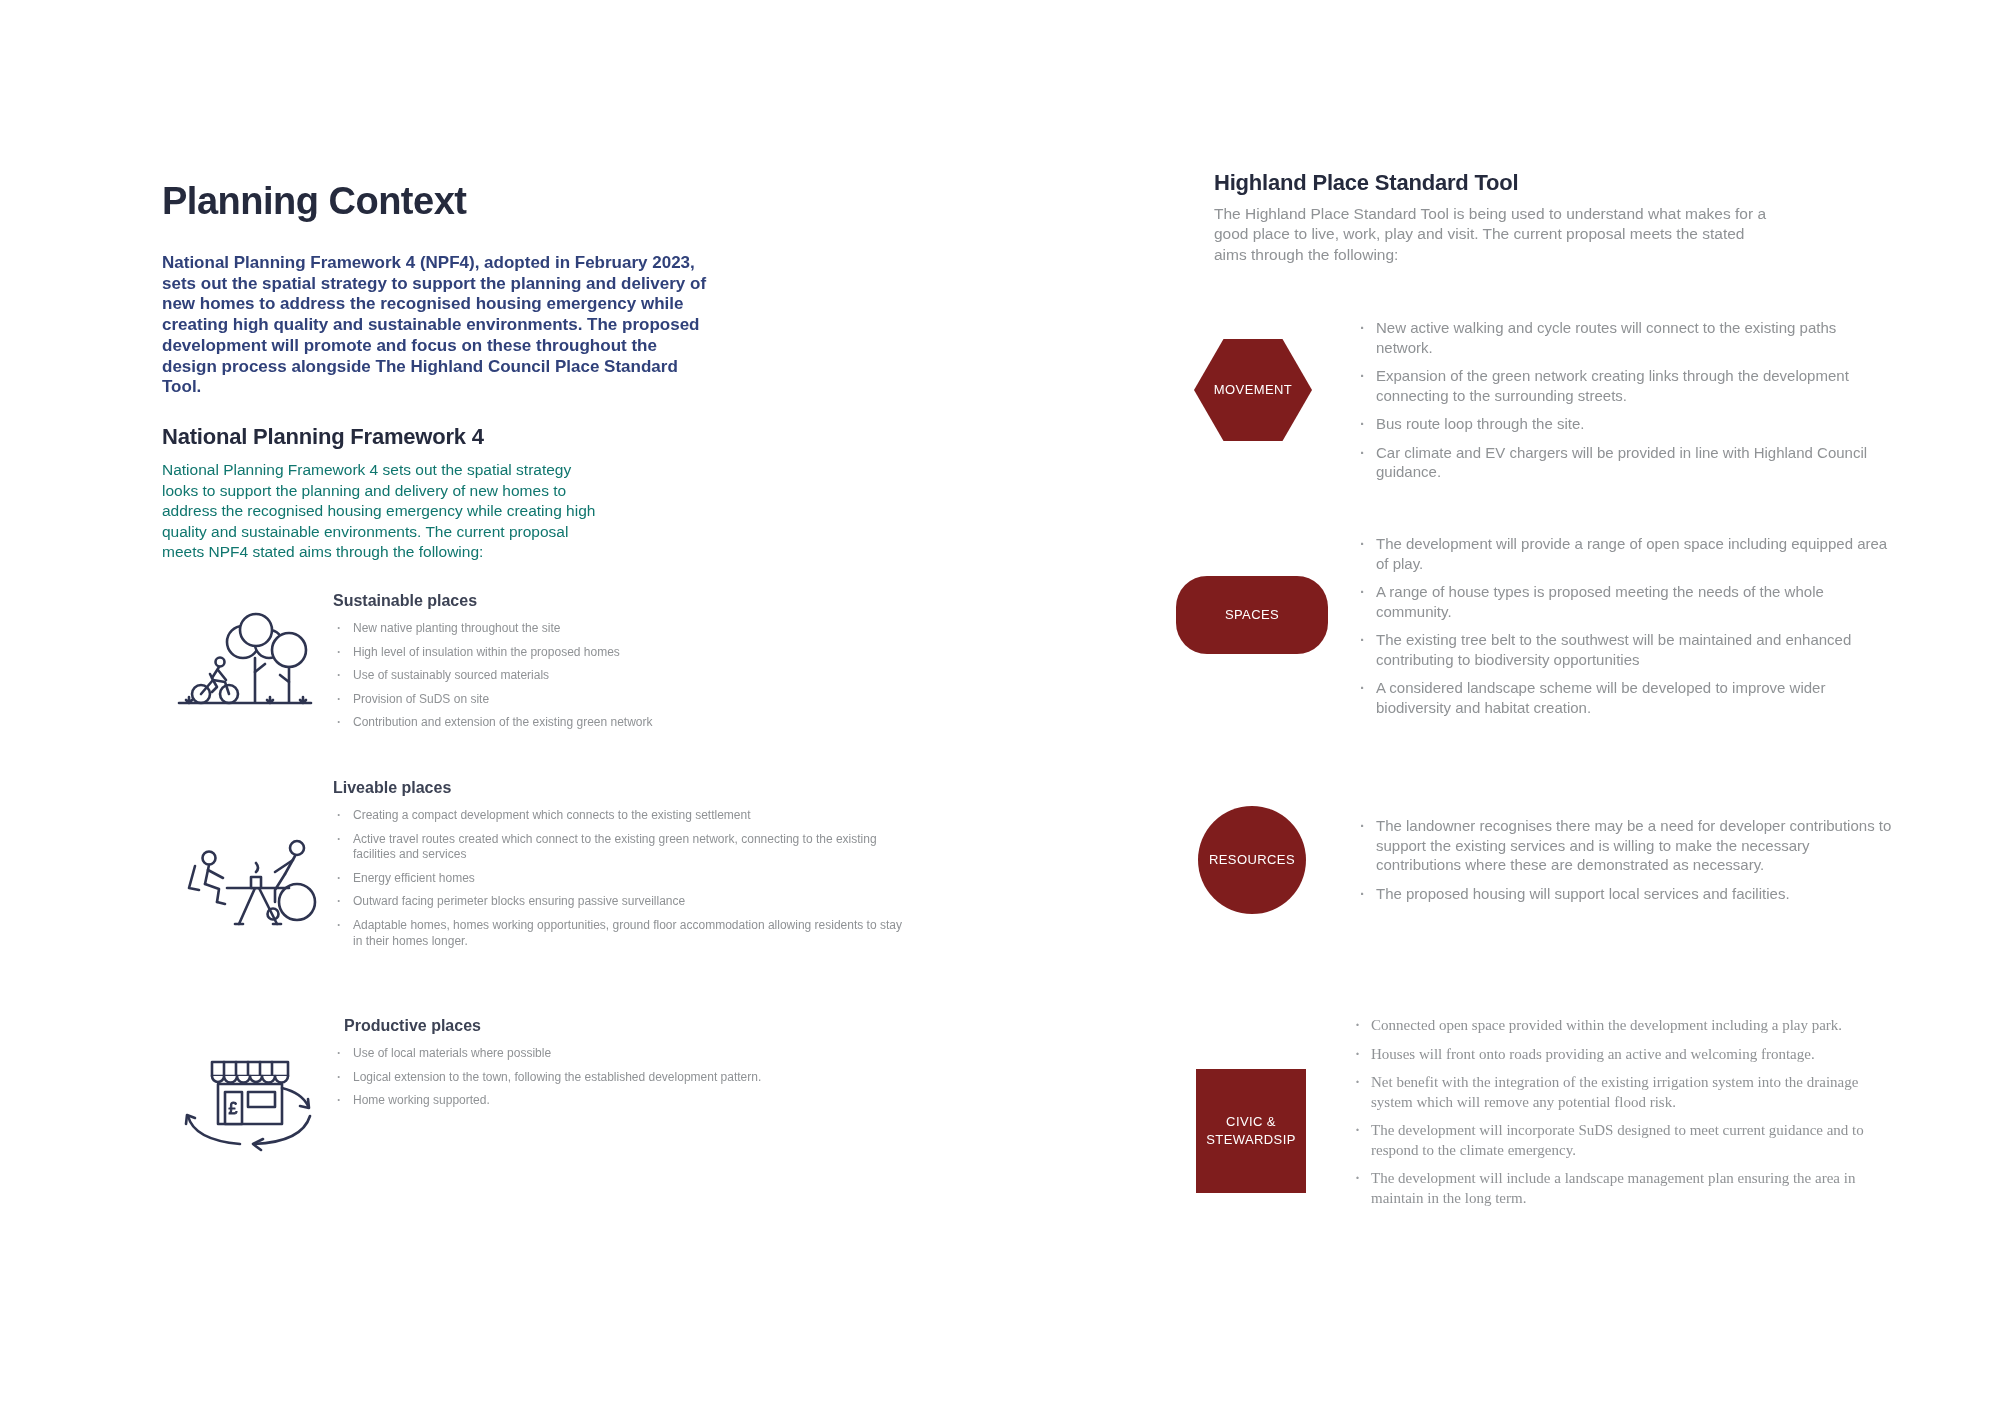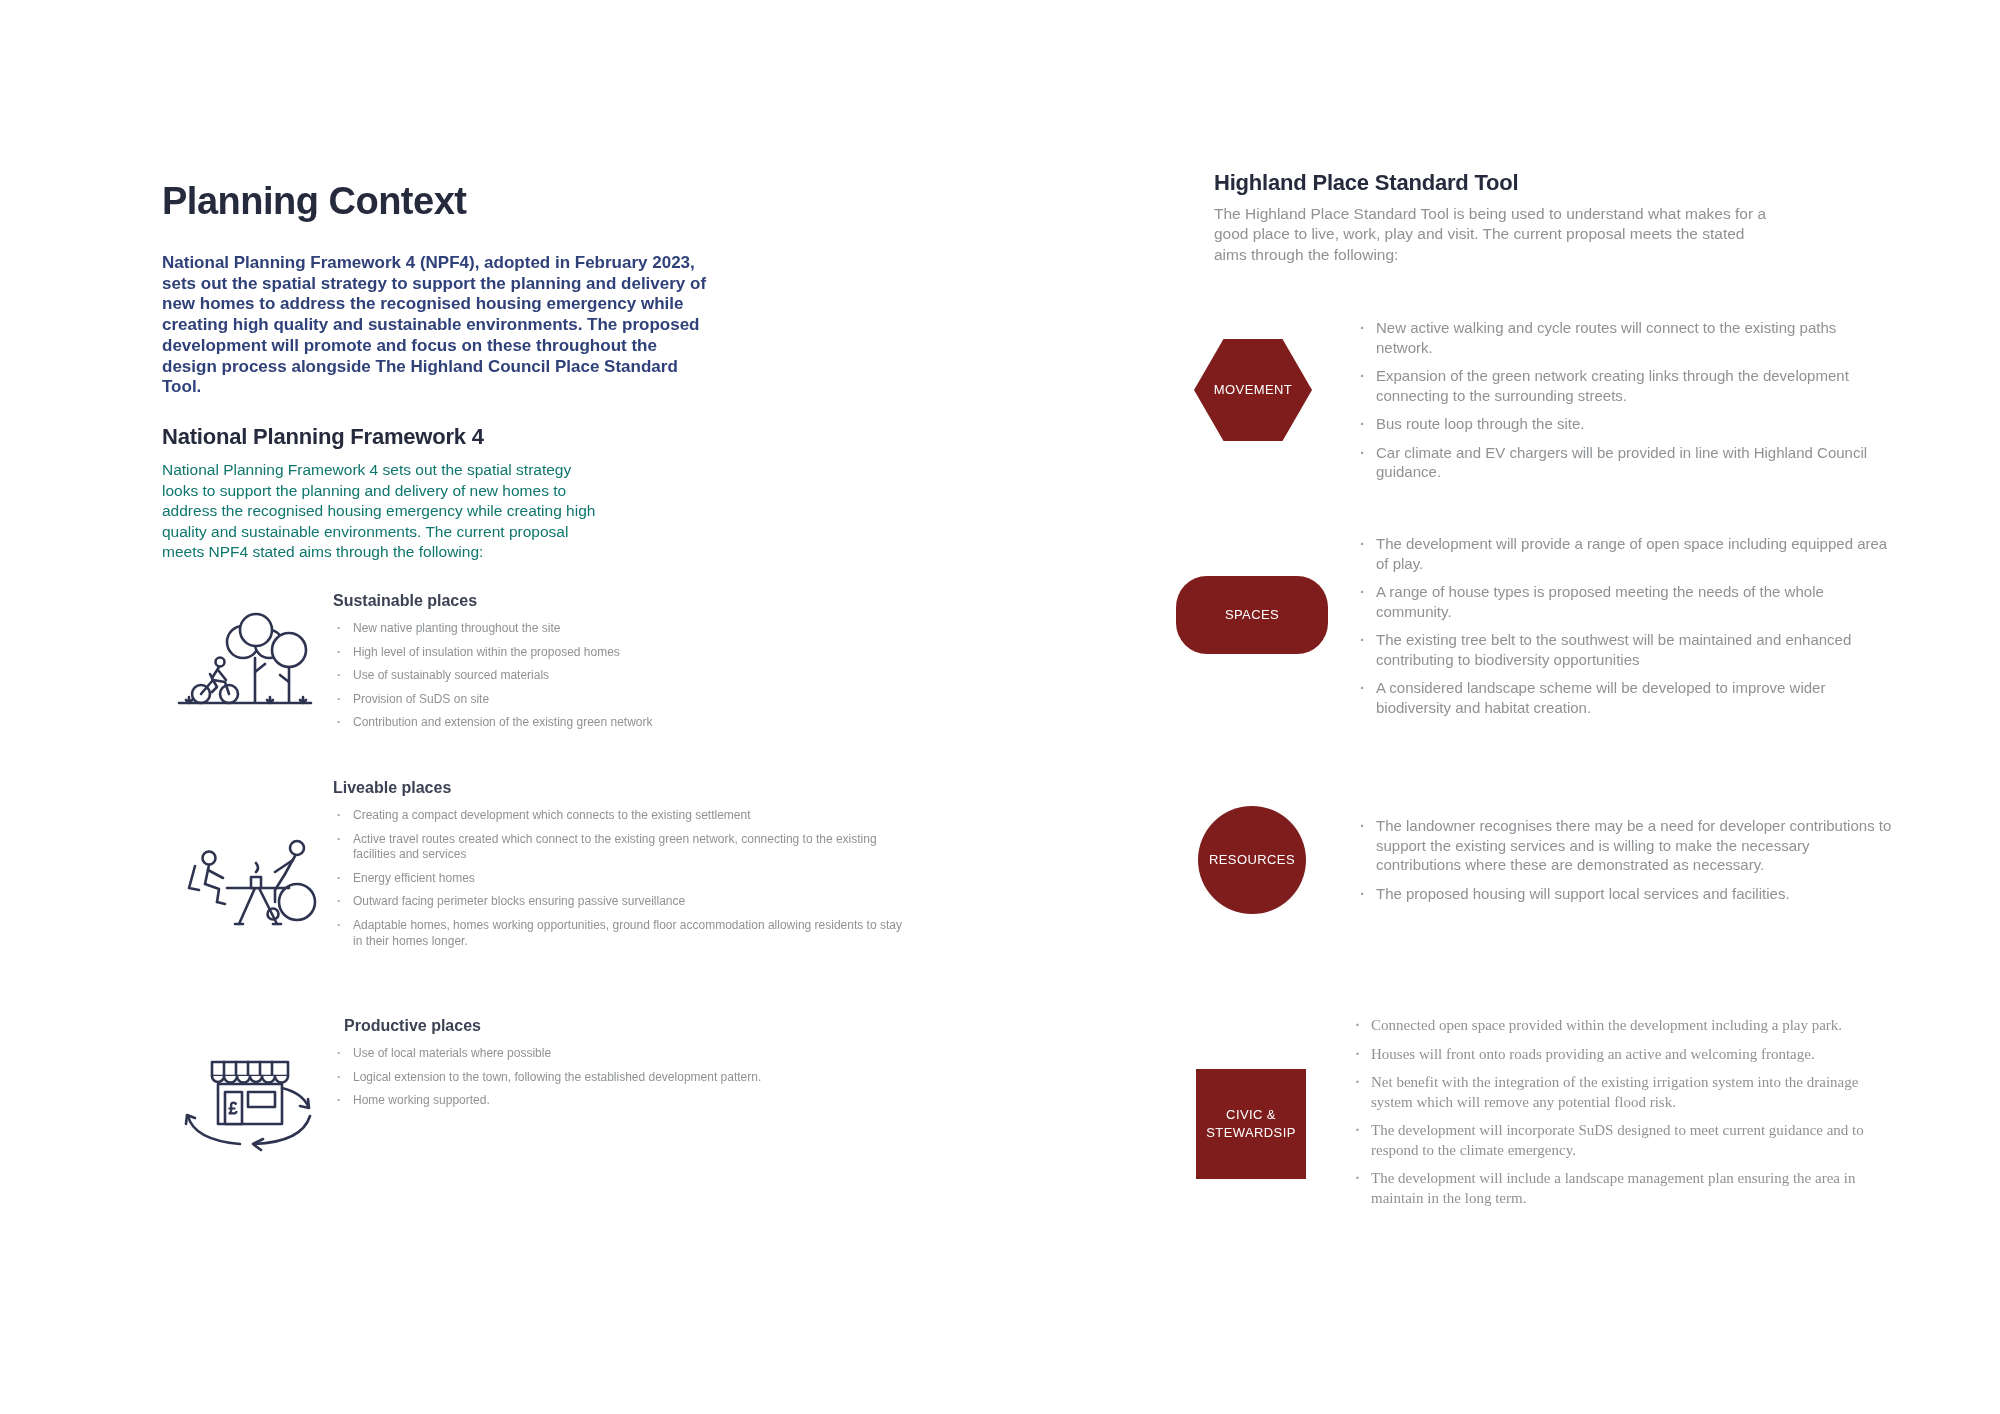--- a/index.html
+++ b/index.html
@@ -58,21 +58,21 @@
     background:#7f1d1d;color:#ffffff;text-align:center;
     font-size:13px;font-weight:500;letter-spacing:0.4px;
     white-space:pre-line;line-height:1.4;
   }
   .badge.hexagon{
     width:118px;height:102px;
     clip-path:polygon(25% 0,75% 0,100% 50%,75% 100%,25% 100%,0 50%);
   }
   .badge.rectangle{width:152px;height:78px;}
   .badge.circle{width:108px;height:108px;border-radius:50%;}
-  .badge.square{width:110px;height:110px;}
+  .badge.square{width:110px;height:124px;}
 </style>
 </head>
 <body>
 
 <div class="page">
 
   <div class="abs doc-title">Planning Context</div>
 
   <div class="abs intro">National Planning Framework 4 (NPF4), adopted in February 2023, sets out the spatial strategy to support the planning and delivery of new homes to address the recognised housing emergency while creating high quality and sustainable environments. The proposed development will promote and focus on these throughout the design process alongside The Highland Council Place Standard Tool.</div>
 

